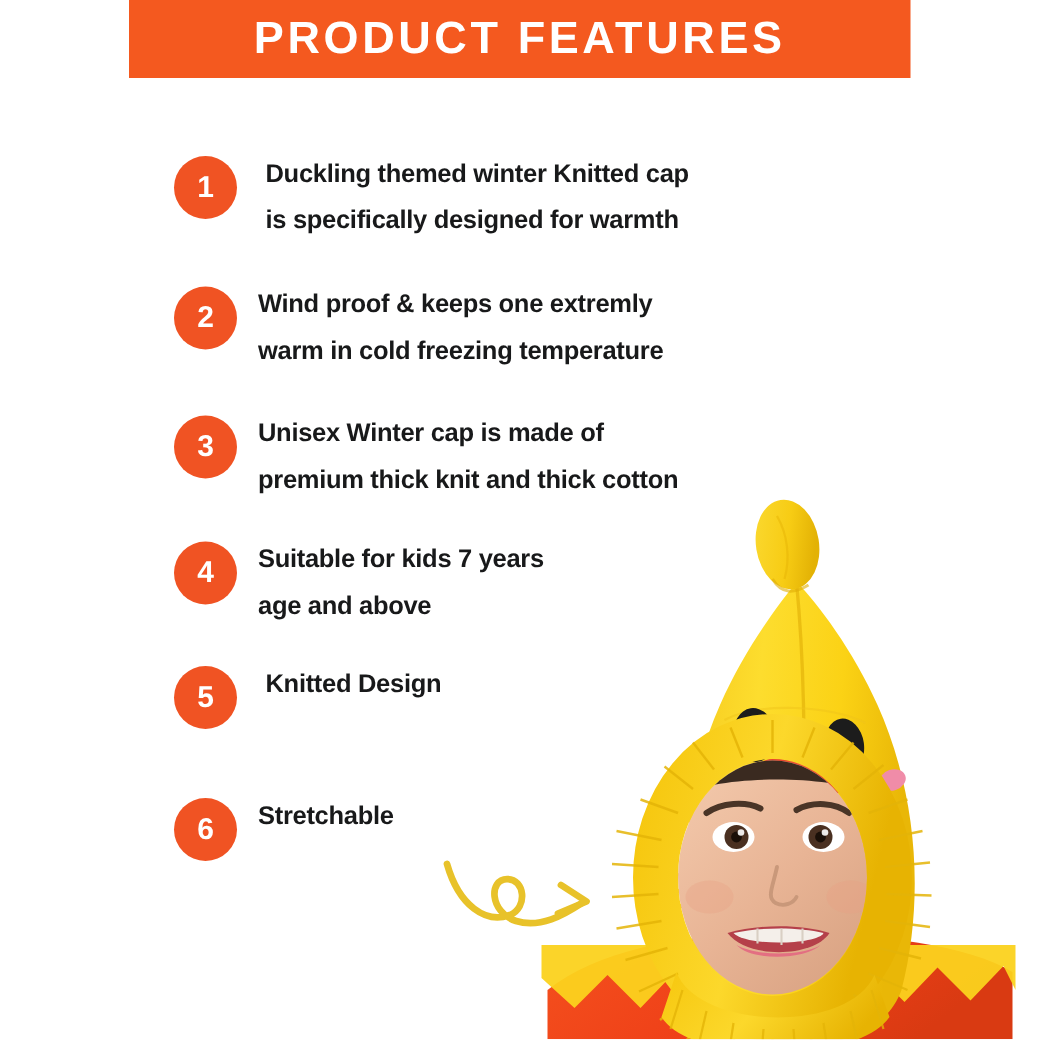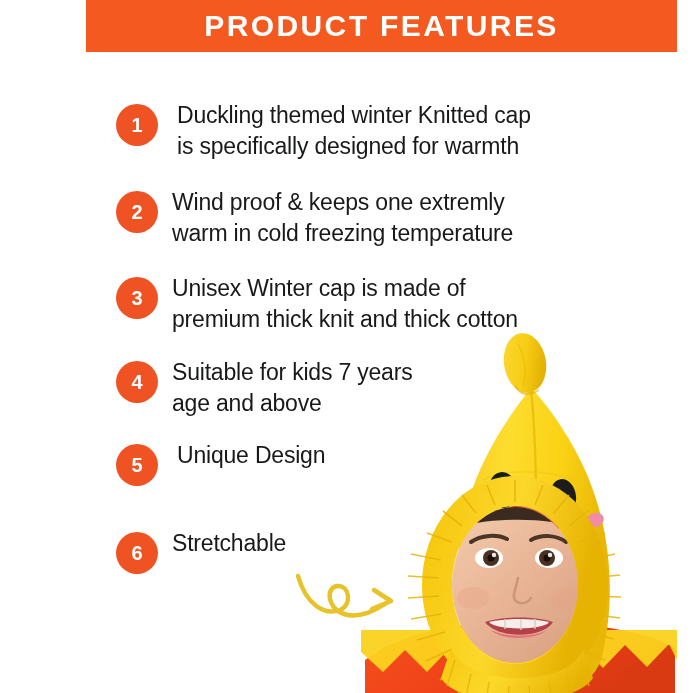--- a/index.html
+++ b/index.html
@@ -14,21 +14,21 @@
     background: #ffffff;
     overflow: hidden;
     font-family: "Liberation Sans", sans-serif;
   }
 
   
   #header-banner {
     position: absolute;
     left: 86px;
     top: 0px;
-    width: 591px;
+    width: 521px;
     height: 52px;
     background: #F4591F;
     display: flex;
     align-items: center;
     justify-content: center;
   }
   #header-title {
     color: #ffffff;
     font-size: 30px;
     font-weight: bold;
@@ -65,22 +65,22 @@
     align-items: center;
     justify-content: center;
     line-height: 1;
   }
   .feature-text {
     position: absolute;
     left: 56px;
     top: -4px;
     width: 450px;
     color: #18191A;
-    font-size: 23px;
-    font-weight: 400;
+    font-size: 17px;
+    font-weight: 700;
     line-height: 31px;
     letter-spacing: -0.2px;
     white-space: pre-line;
   }
   .feature-text.indented { left: 61px; }
 
   
   #product-photo {
     position: absolute;
     left: 355px;
@@ -315,21 +315,21 @@
     </div>
 
     <div class="feature-row" style="top:361px;">
       <div class="feature-badge">4</div>
       <div class="feature-text">Suitable for kids 7 years
 age and above</div>
     </div>
 
     <div class="feature-row" style="top:444px;">
       <div class="feature-badge">5</div>
-      <div class="feature-text indented">Unique Design</div>
+      <div class="feature-text indented">Knitted Design</div>
     </div>
 
     <div class="feature-row" style="top:532px;">
       <div class="feature-badge">6</div>
       <div class="feature-text">Stretchable</div>
     </div>
 
   </div>
 
 </div>

